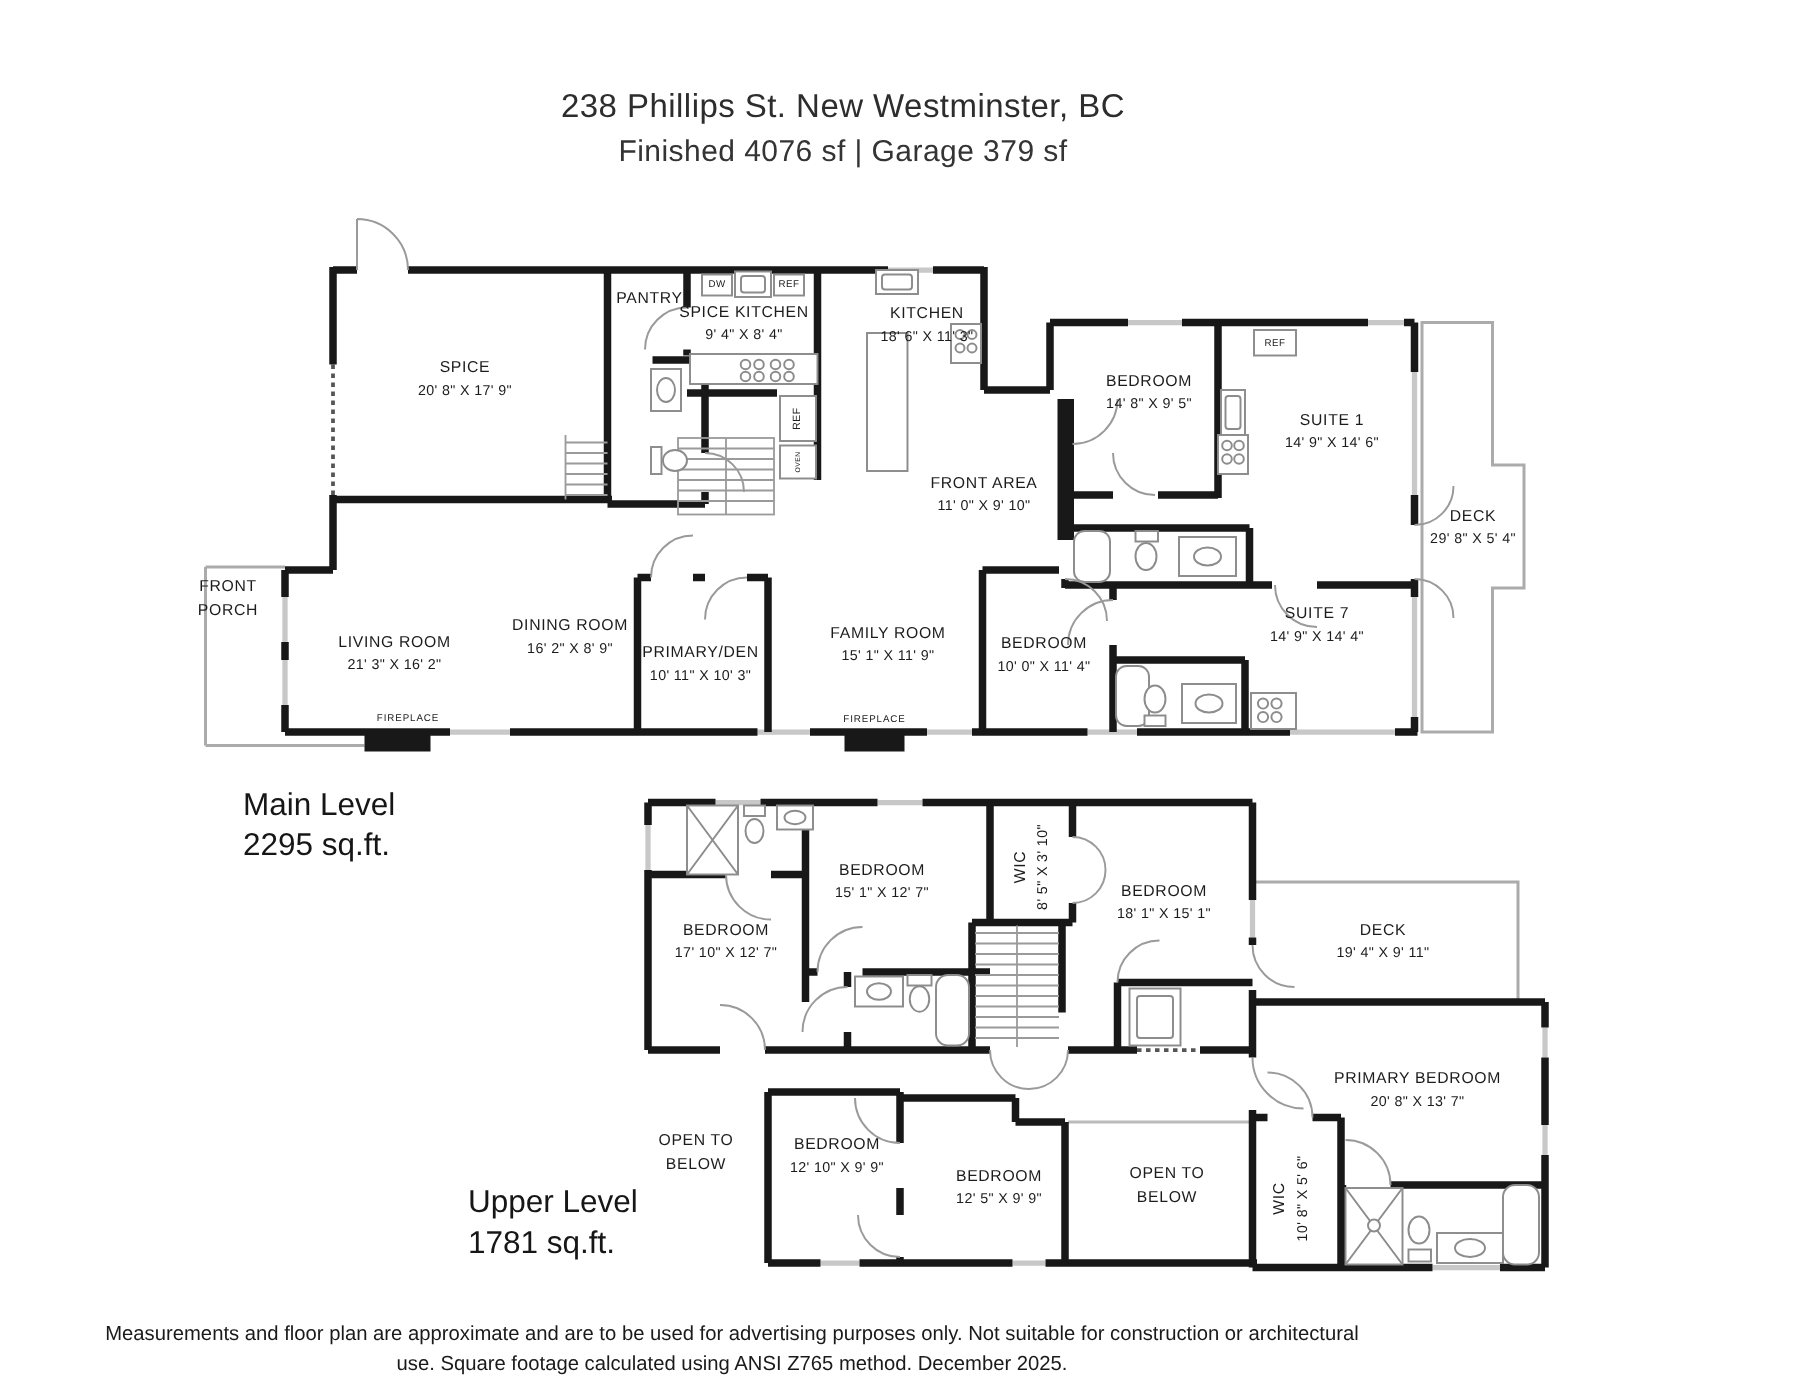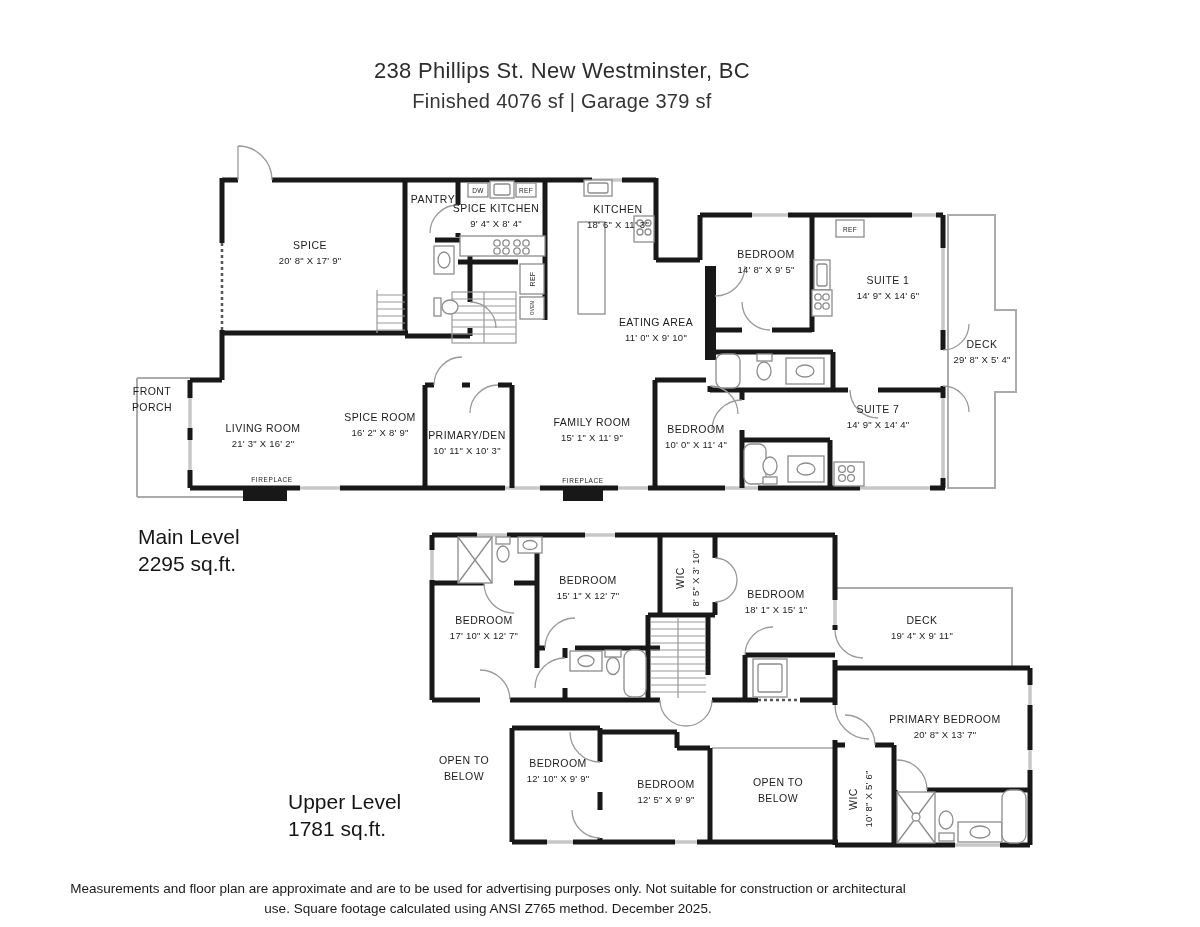--- a/index.html
+++ b/index.html
@@ -13,21 +13,21 @@
       line-height:1.5;white-space:nowrap;color:#1c1c1c;}
   .rl .rn{font-size:10.5px;letter-spacing:.45px;}
   .rl .rd{font-size:9.5px;letter-spacing:.25px;}
   .rl.rot{transform:translate(-50%,-50%) rotate(-90deg);}
   .rl.wrap{white-space:normal;width:62px;}
   .fx{position:absolute;transform:translate(-50%,-50%);font-size:6.5px;
       letter-spacing:.3px;color:#222;white-space:nowrap;}
   .fx.rot{transform:translate(-50%,-50%) rotate(-90deg);font-size:7px;}
   .fx.oven{font-size:4.5px;}
   .fp{font-size:6.5px;letter-spacing:.6px;}
-  .lvl{position:absolute;font-size:21px;color:#161616;line-height:1.28;}
+  .lvl{position:absolute;font-size:21px;color:#161616;line-height:1.28;margin-left:24px;}
   .foot{position:absolute;left:0;width:976px;text-align:center;
         font-size:13.5px;color:#1a1a1a;}
 </style>
 </head>
 <body>
 
 <div class="canvas">
 
   <div class="hdr hdr-title">238 Phillips St. New Westminster, BC</div>
   <div class="hdr hdr-sub">Finished  4076 sf  |  Garage  379 sf</div>
@@ -240,21 +240,21 @@
   </div>
   <div class="rl" style="left:496px;top:216px">
     <div class="rn">SPICE KITCHEN</div>
     <div class="rd">9' 4" X 8' 4"</div>
   </div>
   <div class="rl" style="left:618px;top:217px">
     <div class="rn">KITCHEN</div>
     <div class="rd">18' 6" X 11' 3"</div>
   </div>
   <div class="rl" style="left:656px;top:330px">
-    <div class="rn">EATING AREA</div>
+    <div class="rn">FRONT AREA</div>
     <div class="rd">11' 0" X 9' 10"</div>
   </div>
   <div class="rl" style="left:766px;top:262px">
     <div class="rn">BEDROOM</div>
     <div class="rd">14' 8" X 9' 5"</div>
   </div>
   <div class="rl" style="left:888px;top:288px">
     <div class="rn">SUITE 1</div>
     <div class="rd">14' 9" X 14' 6"</div>
   </div>
@@ -272,21 +272,21 @@
   </div>
   <div class="rl" style="left:592px;top:430px">
     <div class="rn">FAMILY ROOM</div>
     <div class="rd">15' 1" X 11' 9"</div>
   </div>
   <div class="rl" style="left:467px;top:443px">
     <div class="rn">PRIMARY/DEN</div>
     <div class="rd">10' 11" X 10' 3"</div>
   </div>
   <div class="rl" style="left:380px;top:425px">
-    <div class="rn">SPICE ROOM</div>
+    <div class="rn">DINING ROOM</div>
     <div class="rd">16' 2" X 8' 9"</div>
   </div>
   <div class="rl" style="left:263px;top:436px">
     <div class="rn">LIVING ROOM</div>
     <div class="rd">21' 3" X 16' 2"</div>
   </div>
   <div class="rl wrap" style="left:152px;top:400px">
     <div class="rn">FRONT PORCH</div>
   </div>
   <div class="fx fp" style="left:272px;top:479px">FIREPLACE</div>

